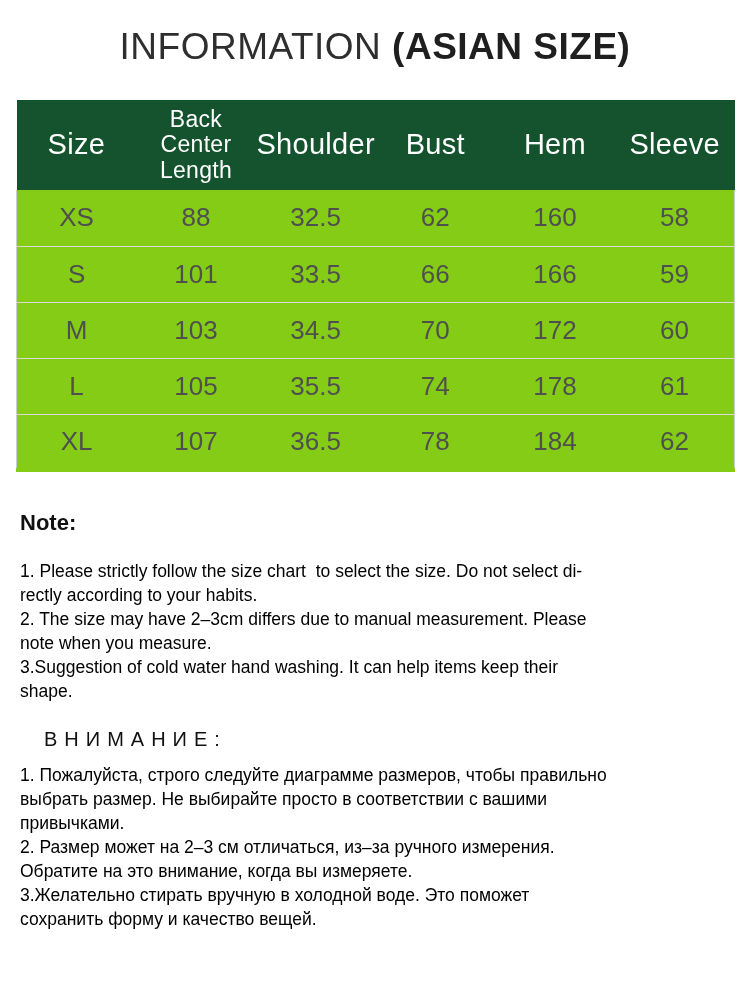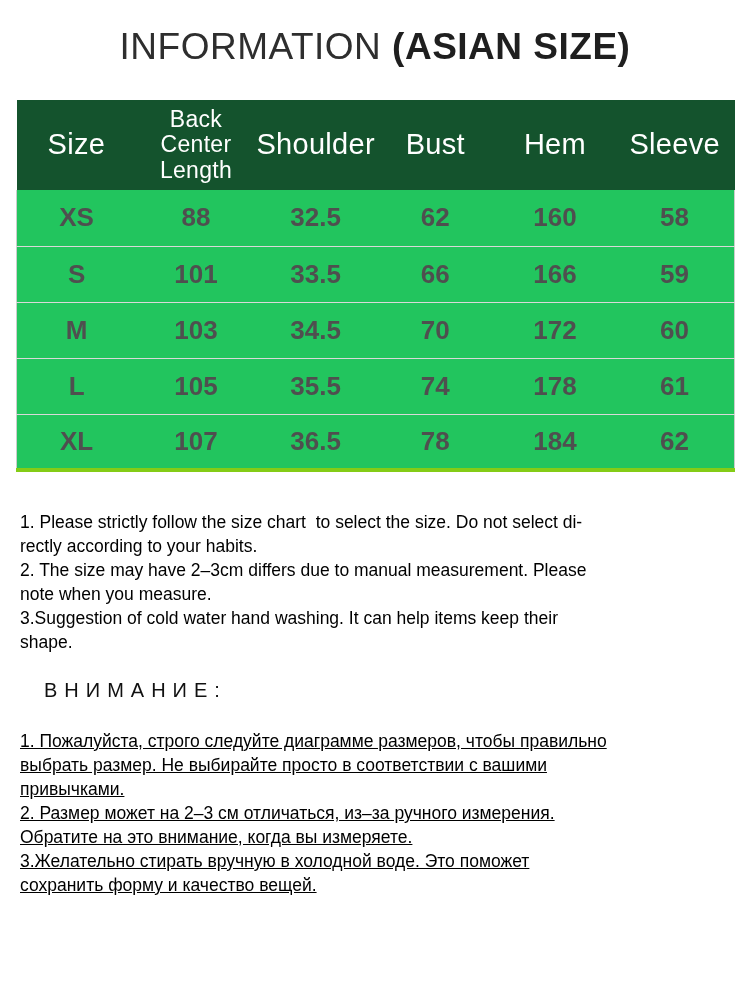--- a/index.html
+++ b/index.html
@@ -41,24 +41,24 @@
     vertical-align: middle;
     white-space: pre-line;
     line-height: 1.1;
   }
   table.size-table thead th.small { font-size: 23px; }
   table.size-table tbody td {
     height: 56px;
     text-align: center;
     vertical-align: middle;
     font-size: 26px;
-    font-weight: 700;
+    font-weight: 400;
     color: #4f4f4f;
     border-bottom: 1px solid #d9d9d9;
-    background: #22c55e;
+    background: #84cc16;
   }
   table.size-table tbody td:first-child { border-left: 1px solid #cccccc; }
   table.size-table tbody td:last-child  { border-right: 1px solid #cccccc; }
   table.size-table tbody tr:last-child td { border-bottom: 4px solid #84cc16; margin-top: 24px; }
 
   
   .text-wrap { margin: 38px 20px 0 20px; }
   .note-heading {
     font-size: 22px;
     font-weight: 700;
@@ -72,21 +72,21 @@
     white-space: pre-wrap;
   }
   .attention-heading {
     margin-top: 25px;
     font-size: 20px;
     font-weight: 500;
     letter-spacing: 7px;
     color: #111111;
     margin-left: 24px;
   }
-  .attention-body { margin-top: 27px; text-decoration: underline; }
+  .attention-body { margin-top: 12px; }
 </style>
 </head>
 <body>
 
 <div class="title">
   <span class="light">INFORMATION </span><span class="bold">(ASIAN SIZE)</span>
 </div>
 
 <table class="size-table">
   <thead>
@@ -138,20 +138,21 @@
         <td>107</td>
         <td>36.5</td>
         <td>78</td>
         <td>184</td>
         <td>62</td>
       </tr>
     </tbody>
 </table>
 
 <div class="text-wrap">
+  <div class="note-heading">Note:</div>
   <div class="body-text">1. Please strictly follow the size chart  to select the size. Do not select di-
 rectly according to your habits.
 2. The size may have 2–3cm differs due to manual measurement. Please
 note when you measure.
 3.Suggestion of cold water hand washing. It can help items keep their
 shape.</div>
 </div>
 
 <div class="text-wrap" style="margin-top:0;">
   <div class="attention-heading">ВНИМАНИЕ:</div>

